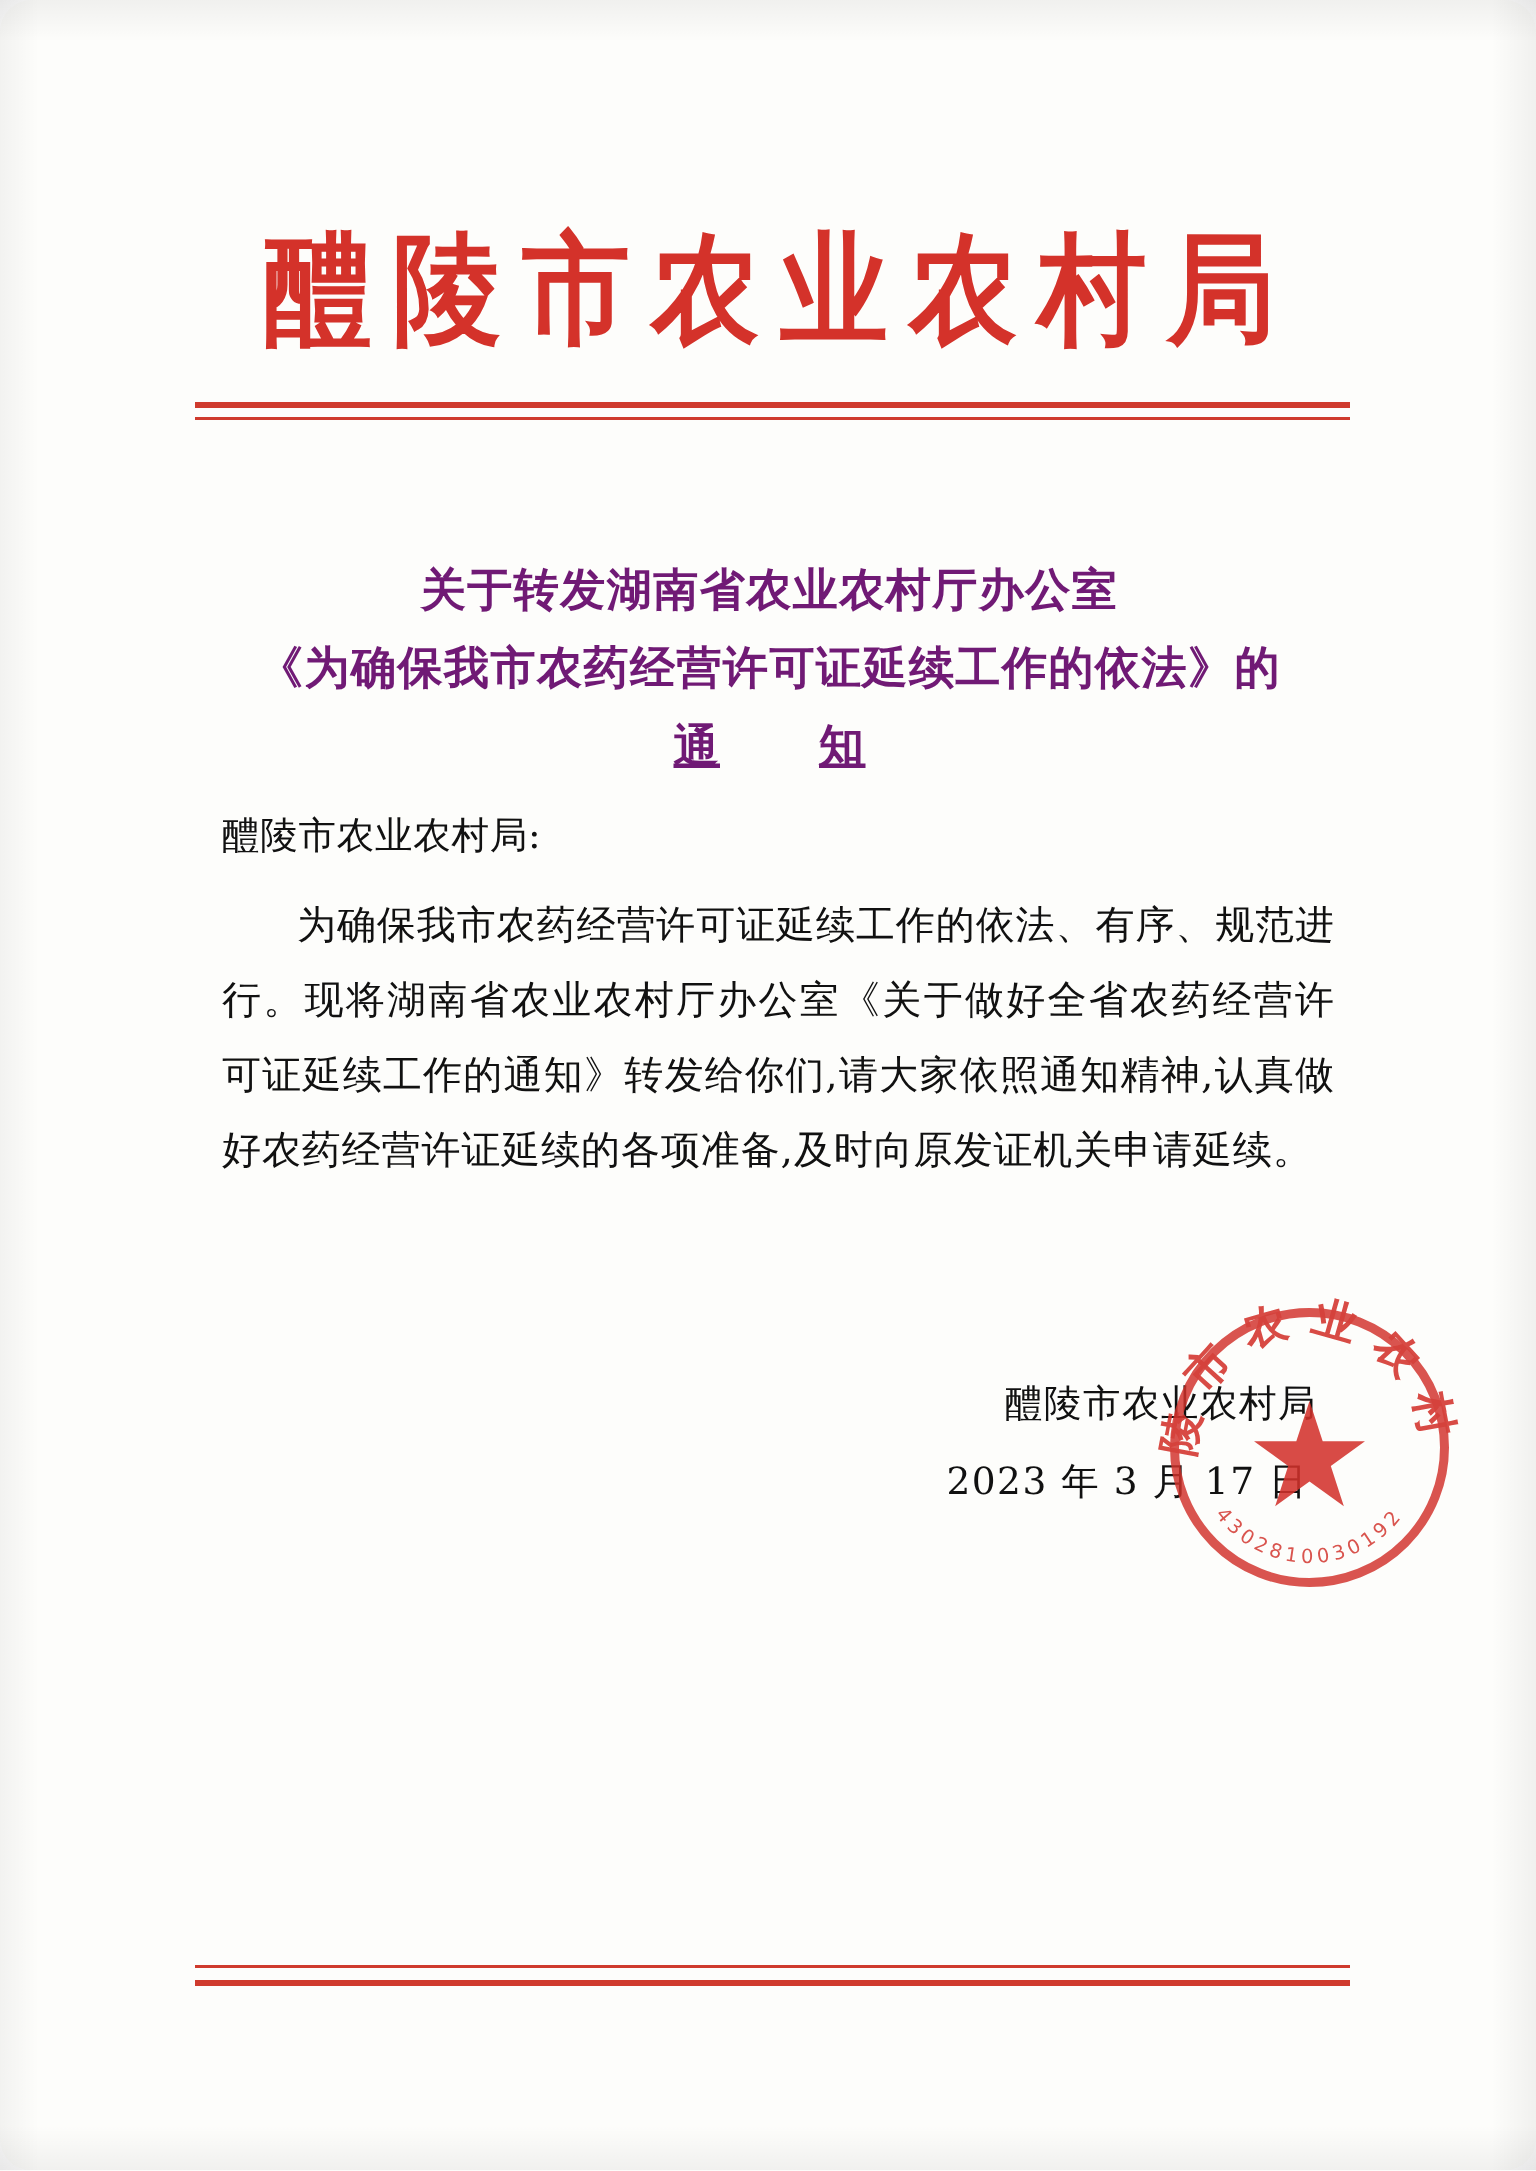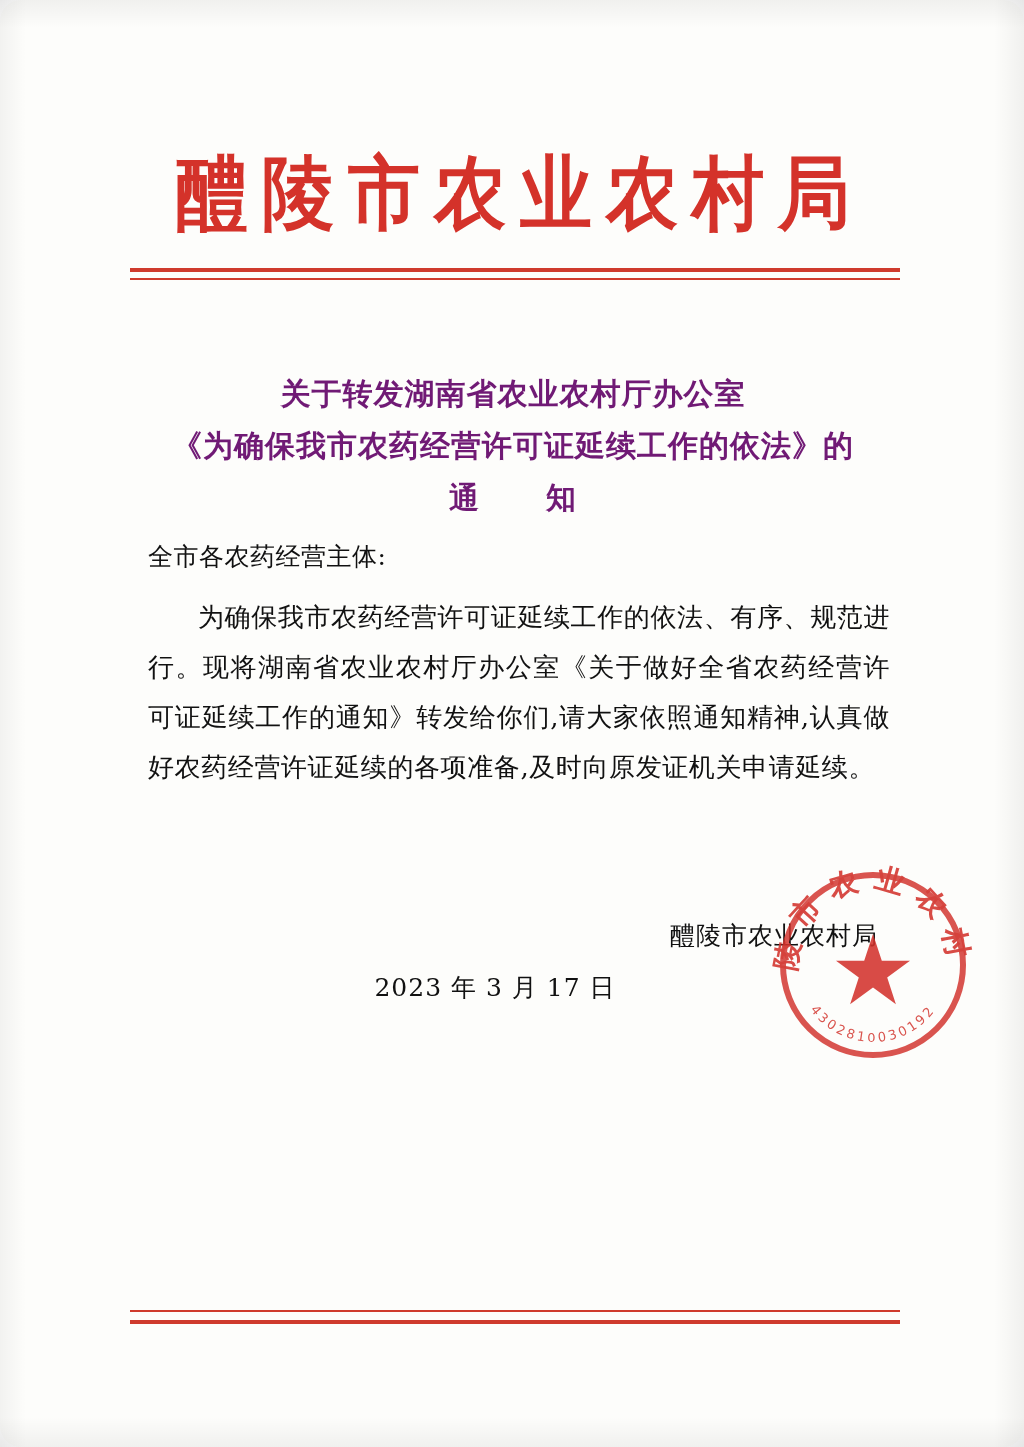--- a/index.html
+++ b/index.html
@@ -95,20 +95,21 @@
     line-height: 52px;
     letter-spacing: 1px;
     margin-top: 28px;
   }
   #doc-title .line {
     display: block;
     white-space: nowrap;
   }
   #doc-title .line-3 {
     letter-spacing: 1px;
+    text-decoration: underline;
   }
   #doc-title .line-3 .gap {
     display: inline-block;
     width: 66px;
   }
 
   
   #recipient {
     position: absolute;
     top: 540px;
@@ -139,21 +140,21 @@
     width: 790px;
     text-align: right;
     padding-right: 30px;
     box-sizing: border-box;
     font-size: 25px;
     line-height: 52px;
     color: #111;
     letter-spacing: 1px;
   }
   #signature-org { display: block; }
-  #signature-date { display: block; padding-right: 6px; text-align: center; }
+  #signature-date { display: block; padding-right: 6px; }
 
   
   #official-seal {
     position: absolute;
     top: 862px;
     left: 652px;
     width: 206px;
     height: 206px;
     pointer-events: none;
   }
@@ -190,21 +191,21 @@
     </div>
 
     <div id="doc-title">
       <span class="line line-1">关于转发湖南省农业农村厅办公室</span>
       <span class="line line-2">《为确保我市农药经营许可证延续工作的依法》的</span>
       <span class="line line-3">
         <span>通</span><span class="gap"></span><span>知</span>
       </span>
     </div>
 
-    <div id="recipient">全市各农药经营主体:</div>
+    <div id="recipient">醴陵市农业农村局:</div>
 
     <div id="body-text">为确保我市农药经营许可证延续工作的依法、有序、规范进行。现将湖南省农业农村厅办公室《关于做好全省农药经营许可证延续工作的通知》转发给你们,请大家依照通知精神,认真做好农药经营许证延续的各项准备,及时向原发证机关申请延续。</div>
 
     <div id="signature-block">
       <span id="signature-org">醴陵市农业农村局</span>
       <span id="signature-date">2023 年 3 月 17 日</span>
     </div>
 
     <div id="official-seal">
       <svg width="206" height="206" viewBox="0 0 206 206" xmlns="http://www.w3.org/2000/svg">

